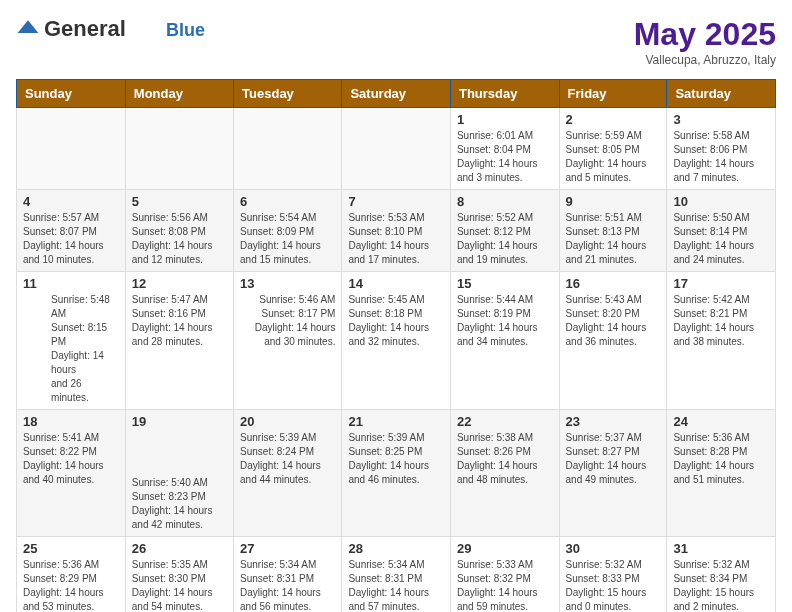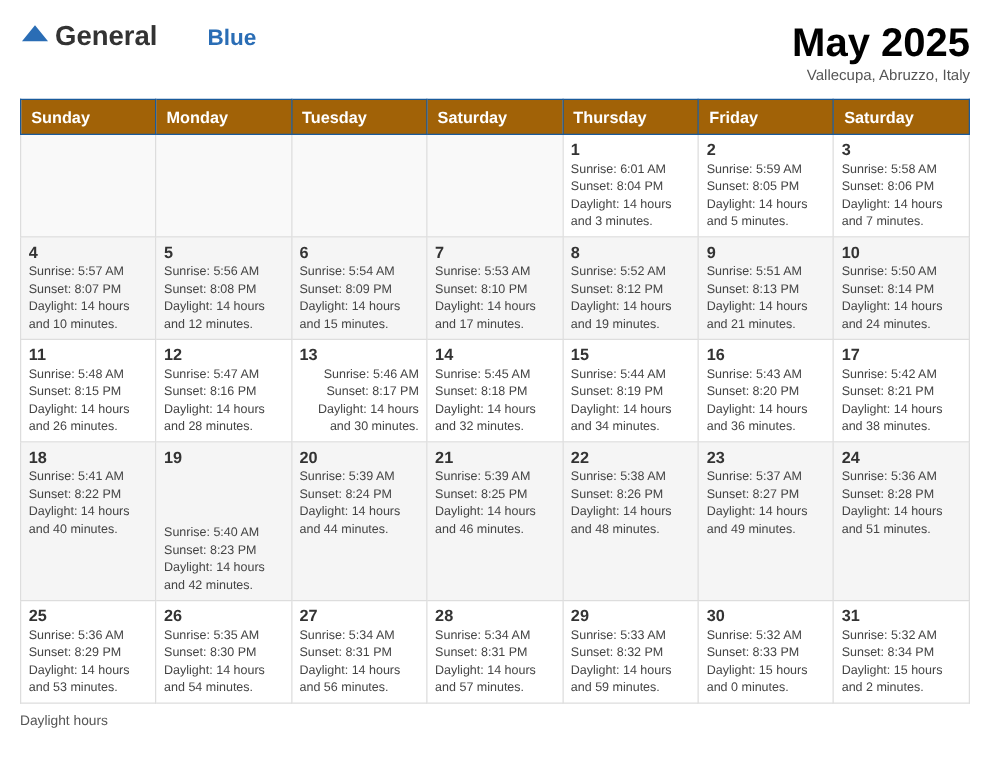--- a/index.html
+++ b/index.html
@@ -35,21 +35,21 @@
     .logo-icon {
       width: 24px;
       height: 24px;
     }
     .title-area {
       text-align: right;
     }
     .month-title {
       font-size: 32px;
       font-weight: bold;
-      color: #000000;
+      color: #4c1d95;
     }
     .location-title {
       font-size: 12px;
       color: #555;
     }
     .calendar {
       width: 100%;
       border-collapse: collapse;
       border: 1px solid #ccc;
     }
@@ -203,21 +203,21 @@
           <span class="day-number">10</span>
           <div class="day-info" style="white-space: pre-line;">Sunrise: 5:50 AM
 Sunset: 8:14 PM
 Daylight: 14 hours
 and 24 minutes.</div>
         </td>
       </tr>
       <tr>
         <td>
           <span class="day-number">11</span>
-          <div class="day-info" style="white-space: pre-line;">Sunrise: 5:48 AM
+          <div class="day-info" style="white-space: pre-line; margin-left: 28px;">Sunrise: 5:48 AM
 Sunset: 8:15 PM
 Daylight: 14 hours
 and 26 minutes.</div>
         </td>
         <td>
           <span class="day-number">12</span>
           <div class="day-info" style="white-space: pre-line;">Sunrise: 5:47 AM
 Sunset: 8:16 PM
 Daylight: 14 hours
 and 28 minutes.</div>

